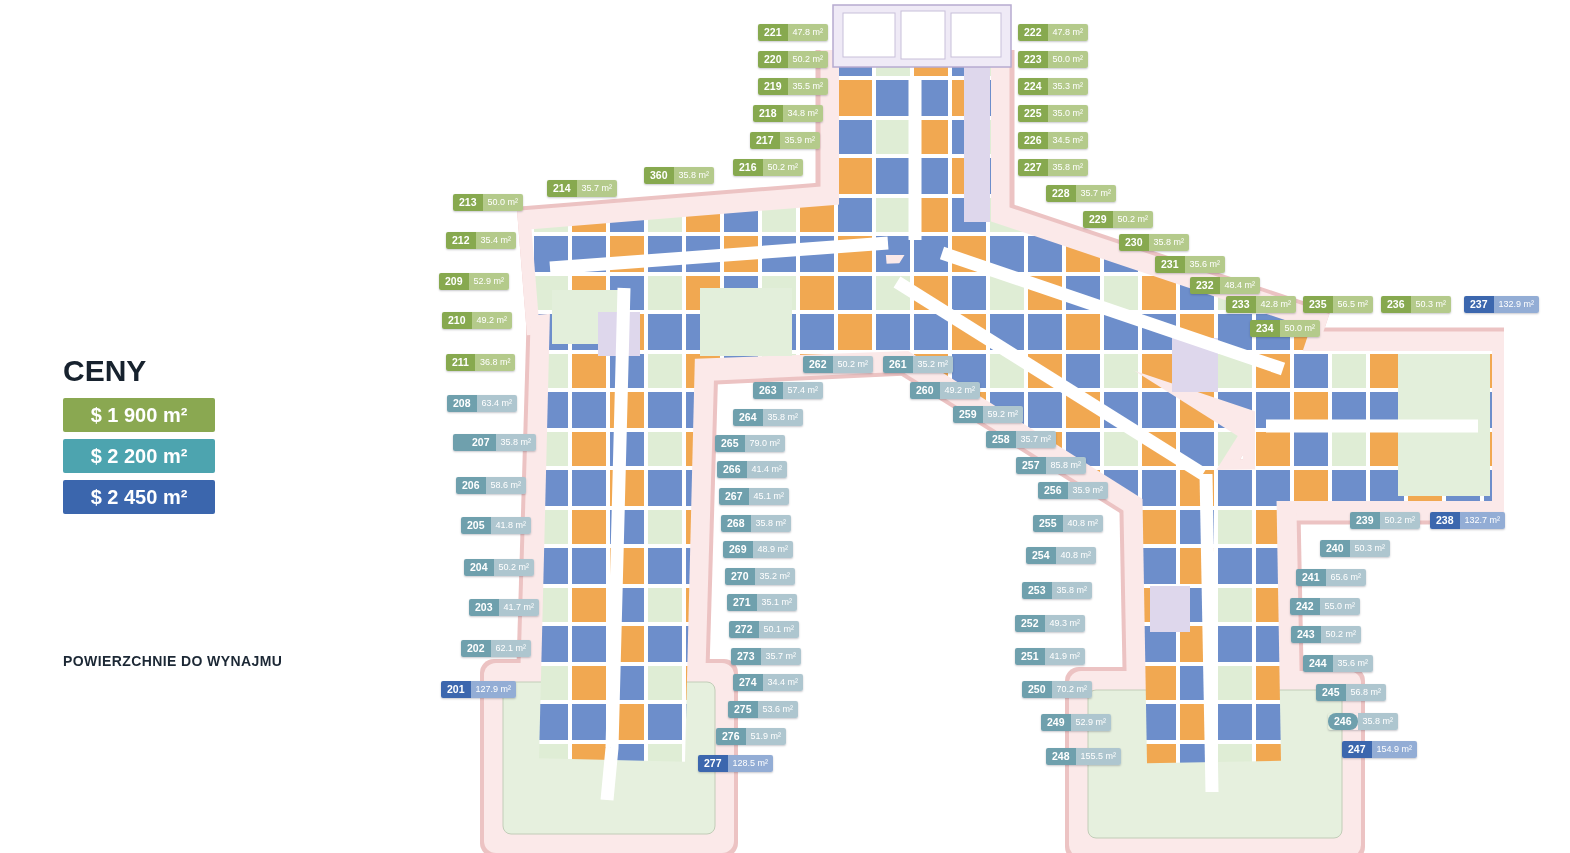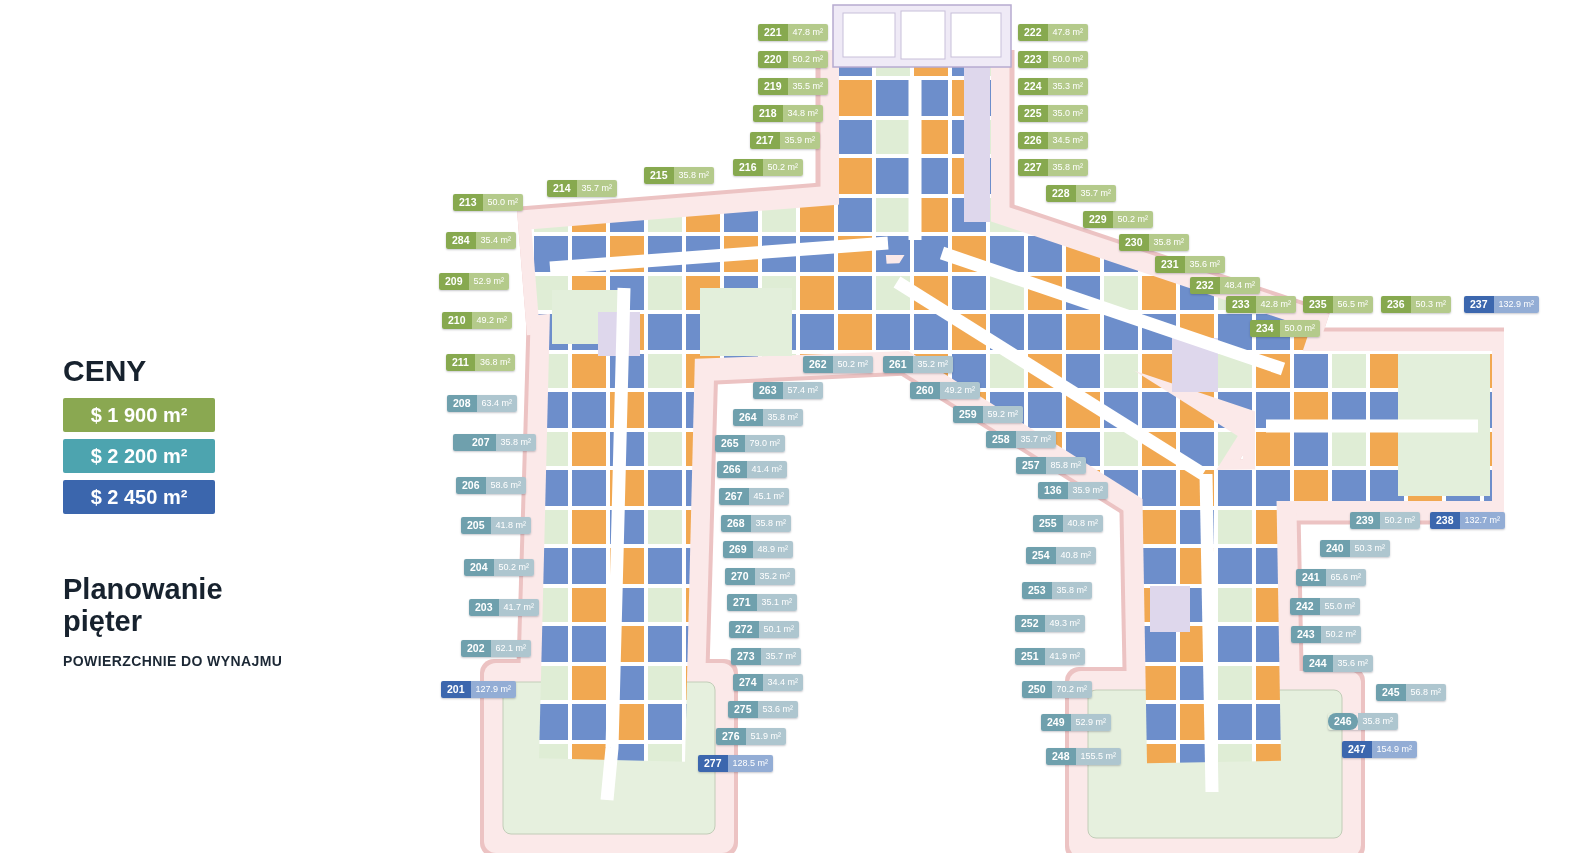--- a/index.html
+++ b/index.html
@@ -180,33 +180,33 @@
       </div>
       <div class="unit-label" style="left: 442px; top: 312px;">
         <span class="u-num" style="background: rgb(135, 169, 79);">210</span>
         <span class="u-area" style="background: rgb(180, 202, 139);">49.2 m²</span>
       </div>
       <div class="unit-label" style="left: 446px; top: 354px;">
         <span class="u-num" style="background: rgb(135, 169, 79);">211</span>
         <span class="u-area" style="background: rgb(180, 202, 139);">36.8 m²</span>
       </div>
       <div class="unit-label" style="left: 446px; top: 232px;">
-        <span class="u-num" style="background: rgb(135, 169, 79);">284</span>
+        <span class="u-num" style="background: rgb(135, 169, 79);">212</span>
         <span class="u-area" style="background: rgb(180, 202, 139);">35.4 m²</span>
       </div>
       <div class="unit-label" style="left: 453px; top: 194px;">
         <span class="u-num" style="background: rgb(135, 169, 79);">213</span>
         <span class="u-area" style="background: rgb(180, 202, 139);">50.0 m²</span>
       </div>
       <div class="unit-label" style="left: 547px; top: 180px;">
         <span class="u-num" style="background: rgb(135, 169, 79);">214</span>
         <span class="u-area" style="background: rgb(180, 202, 139);">35.7 m²</span>
       </div>
       <div class="unit-label" style="left: 644px; top: 167px;">
-        <span class="u-num" style="background: rgb(135, 169, 79);">215</span>
+        <span class="u-num" style="background: rgb(135, 169, 79);">360</span>
         <span class="u-area" style="background: rgb(180, 202, 139);">35.8 m²</span>
       </div>
       <div class="unit-label" style="left: 733px; top: 159px;">
         <span class="u-num" style="background: rgb(135, 169, 79);">216</span>
         <span class="u-area" style="background: rgb(180, 202, 139);">50.2 m²</span>
       </div>
       <div class="unit-label" style="left: 750px; top: 132px;">
         <span class="u-num" style="background: rgb(135, 169, 79);">217</span>
         <span class="u-area" style="background: rgb(180, 202, 139);">35.9 m²</span>
       </div>
@@ -311,21 +311,21 @@
         <span class="u-area" style="background: rgb(174, 198, 207);">55.0 m²</span>
       </div>
       <div class="unit-label" style="left: 1291px; top: 626px;">
         <span class="u-num" style="background: rgb(111, 160, 173);">243</span>
         <span class="u-area" style="background: rgb(174, 198, 207);">50.2 m²</span>
       </div>
       <div class="unit-label" style="left: 1303px; top: 655px;">
         <span class="u-num" style="background: rgb(111, 160, 173);">244</span>
         <span class="u-area" style="background: rgb(174, 198, 207);">35.6 m²</span>
       </div>
-      <div class="unit-label" style="left: 1376px; top: 684px;">
+      <div class="unit-label" style="left: 1316px; top: 684px;">
         <span class="u-num" style="background: rgb(111, 160, 173);">245</span>
         <span class="u-area" style="background: rgb(174, 198, 207);">56.8 m²</span>
       </div>
       <div class="unit-label" style="left: 1328px; top: 713px;">
         <span class="u-num" style="background: rgb(111, 160, 173); border-radius: 8px;">246</span>
         <span class="u-area" style="background: rgb(174, 198, 207);">35.8 m²</span>
       </div>
       <div class="unit-label" style="left: 1342px; top: 741px;">
         <span class="u-num" style="background: rgb(60, 103, 174);">247</span>
         <span class="u-area" style="background: rgb(147, 173, 213);">154.9 m²</span>
@@ -356,21 +356,21 @@
       </div>
       <div class="unit-label" style="left: 1026px; top: 547px;">
         <span class="u-num" style="background: rgb(111, 160, 173);">254</span>
         <span class="u-area" style="background: rgb(174, 198, 207);">40.8 m²</span>
       </div>
       <div class="unit-label" style="left: 1033px; top: 515px;">
         <span class="u-num" style="background: rgb(111, 160, 173);">255</span>
         <span class="u-area" style="background: rgb(174, 198, 207);">40.8 m²</span>
       </div>
       <div class="unit-label" style="left: 1038px; top: 482px;">
-        <span class="u-num" style="background: rgb(111, 160, 173);">136</span>
+        <span class="u-num" style="background: rgb(111, 160, 173);">256</span>
         <span class="u-area" style="background: rgb(174, 198, 207);">35.9 m²</span>
       </div>
       <div class="unit-label" style="left: 1016px; top: 457px;">
         <span class="u-num" style="background: rgb(111, 160, 173);">257</span>
         <span class="u-area" style="background: rgb(174, 198, 207);">85.8 m²</span>
       </div>
       <div class="unit-label" style="left: 986px; top: 431px;">
         <span class="u-num" style="background: rgb(111, 160, 173);">258</span>
         <span class="u-area" style="background: rgb(174, 198, 207);">35.7 m²</span>
       </div>
@@ -451,16 +451,15 @@
         <span class="u-area" style="background: rgb(147, 173, 213);">128.5 m²</span>
       </div>
     </div>
 
   <h2 class="ceny">CENY</h2>
   <div class="price-list">
       <div class="price-chip" style="background: rgb(138, 168, 81);">$ 1 900 m²</div>
       <div class="price-chip" style="background: rgb(77, 164, 175);">$ 2 200 m²</div>
       <div class="price-chip" style="background: rgb(59, 102, 173);">$ 2 450 m²</div>
     </div>
-  <h2 class="planning">Planowanie pięter</h2>
   <div class="sub">POWIERZCHNIE DO WYNAJMU</div>
 
 </div>
 
 </body></html>

